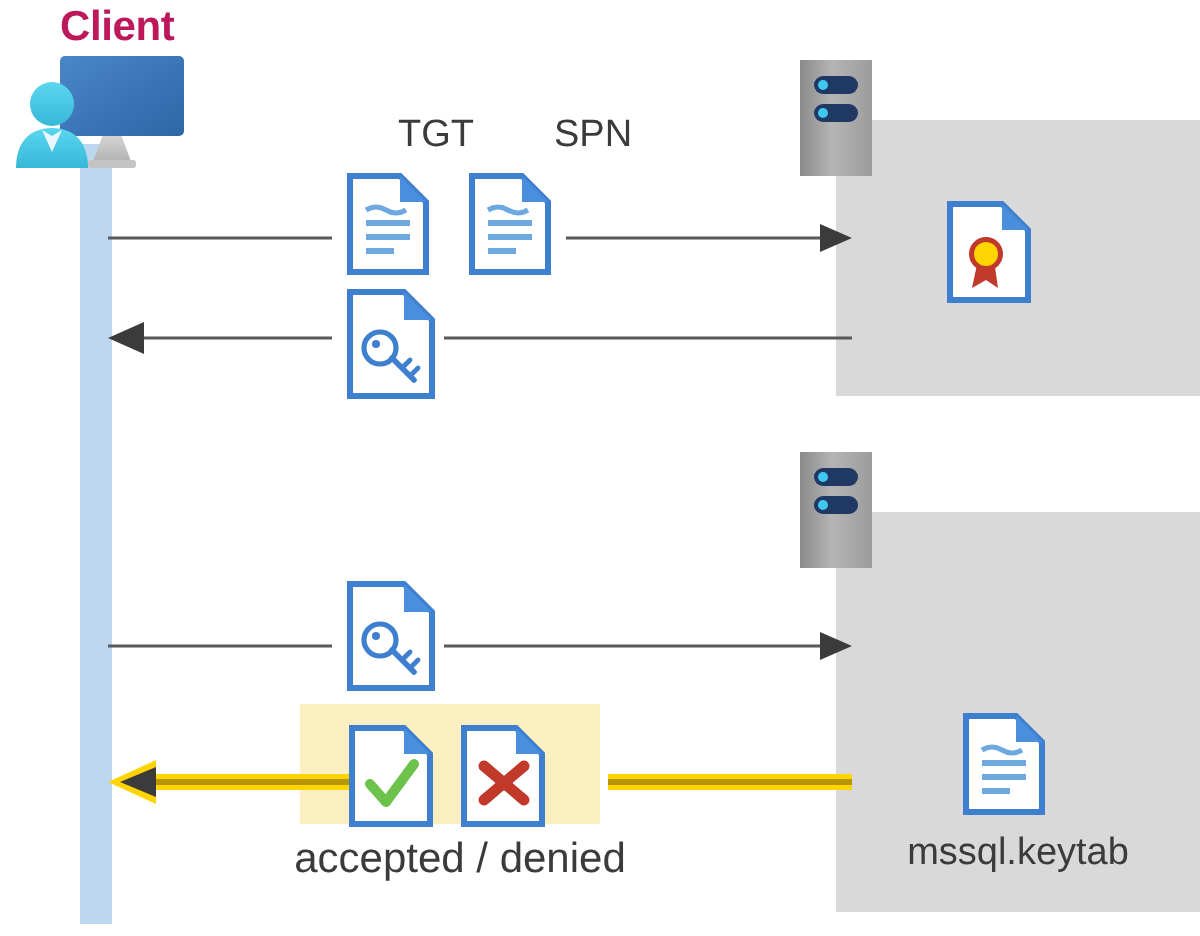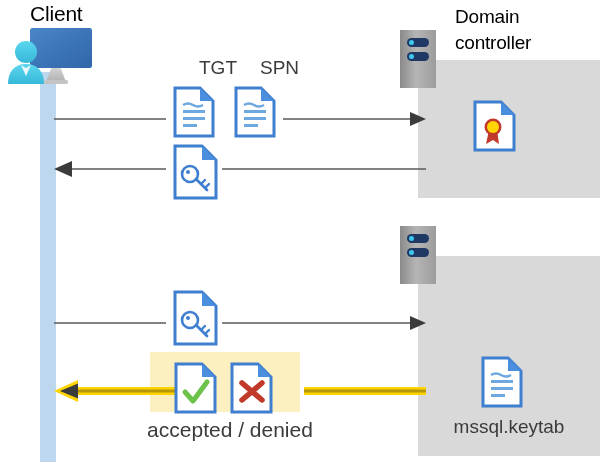--- a/index.html
+++ b/index.html
@@ -14,22 +14,22 @@
     position: relative;
     width: 600px;
     height: 468px;
     background: #ffffff;
     overflow: hidden;
   }
   .abs { position: absolute; }
 
   
   .title-bold {
-    font-weight: normal;
-    color: #000000;
+    font-weight: bold;
+    color: #be185d;
     letter-spacing: -0.2px;
   }
   .title-client {
     left: 30px; top: 2px;
     font-size: 21px;
   }
   .title-dc {
     left: 455px; top: 4px;
     font-size: 19px;
     line-height: 26px;
@@ -110,21 +110,21 @@
   #doc-keytab { left: 481px; top: 356px; }
   #sql-icon { left: 477px; top: 282px; }
 
   
   .lbl {
     color: #3b3b3b;
     font-size: 19px;
     margin-left: 27px;
   }
   #lbl-tgt { left: 172px; top: 57px; }
-  #lbl-spn { left: 233px; top: 57px; }
+  #lbl-spn { left: 250px; top: 57px; }
   #lbl-accepted {
     left: 140px; top: 418px;
     width: 180px;
     text-align: center;
     font-size: 21px;
     color: #3b3b3b;
   }
   #lbl-keytab {
     left: 418px; top: 416px;
     width: 182px;
@@ -177,24 +177,20 @@
     <span class="pill p1"></span>
     <span class="pill p2"></span>
   </div>
   <div class="abs server-icon" id="server-lx">
     <span class="pill p1"></span>
     <span class="pill p2"></span>
   </div>
 
   <div class="abs title-bold title-client">Client</div>
 
-  <div class="abs title-bold title-dc">
-    <div>Domain</div>
-    <div>controller</div>
-  </div>
 
 
   <div class="abs conn" id="conn-1">
     <svg width="372" height="22" viewBox="0 0 372 22">
       <line x1="0" y1="11" x2="112" y2="11" stroke="#595959" stroke-width="1.6"></line>
       <line x1="229" y1="11" x2="360" y2="11" stroke="#595959" stroke-width="1.6"></line>
       <polygon points="372,11 356,4 356,18" fill="#3b3b3b"></polygon>
     </svg>
   </div>
 

